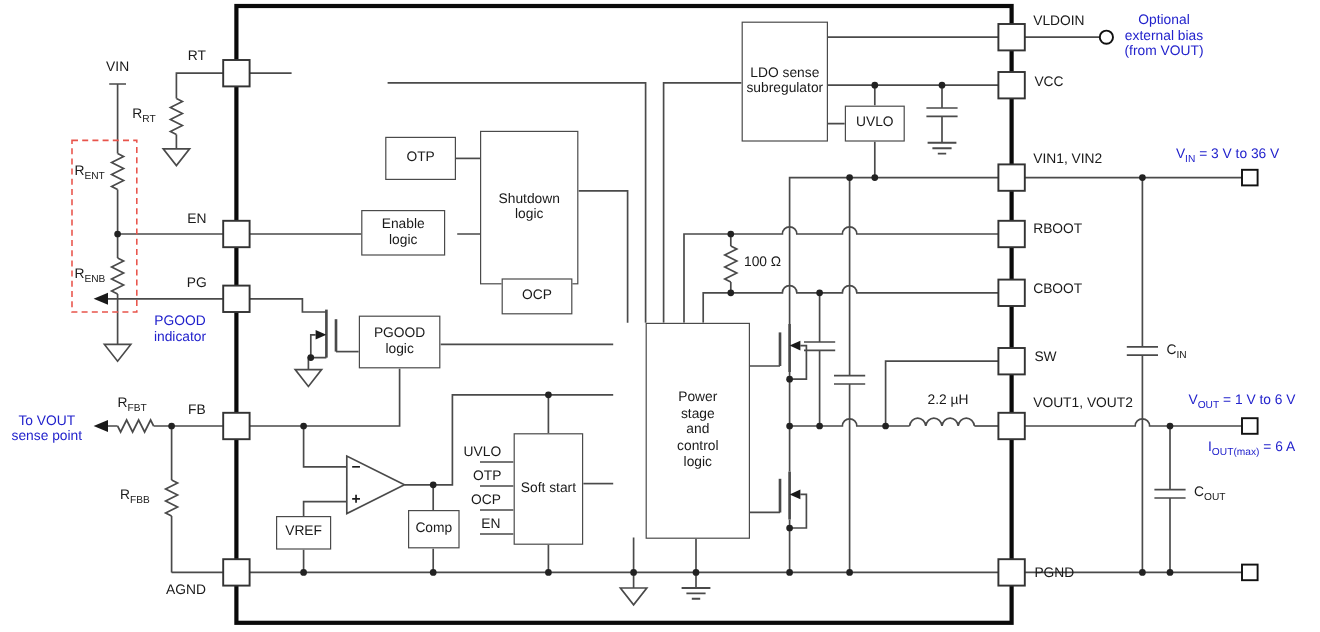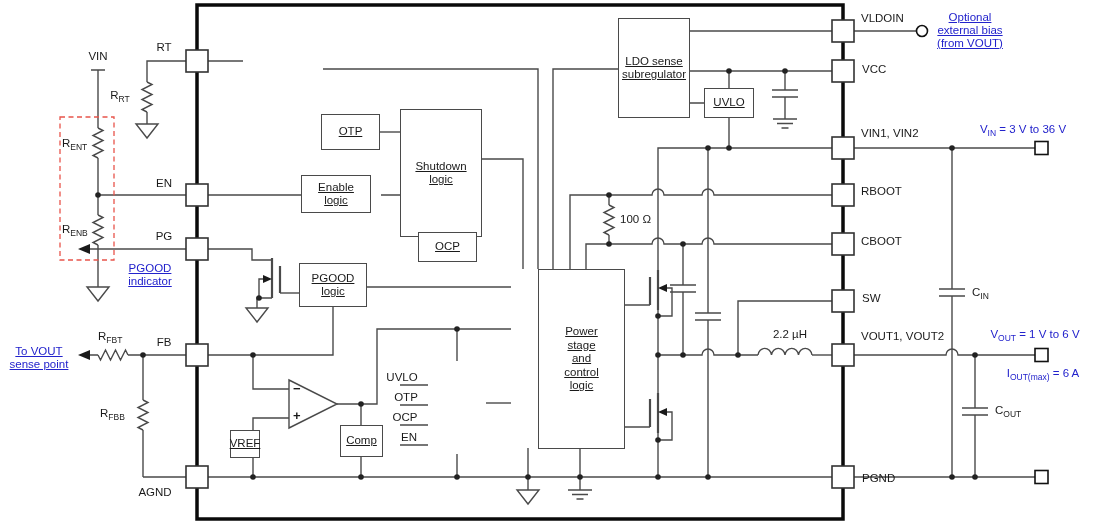--- a/index.html
+++ b/index.html
@@ -2,21 +2,21 @@
 <html><head>
 <meta charset="utf-8">
 <style>
   html,body{margin:0;padding:0;background:#fff;}
   #stage{position:relative;width:1100px;height:527px;background:#fff;overflow:hidden;
          font-family:"Liberation Sans","DejaVu Sans",sans-serif;color:#1a1a1a;}
   #stage svg{position:absolute;left:0;top:0;}
   .lbl{position:absolute;font-size:11.5px;line-height:13px;white-space:nowrap;color:#1a1a1a;}
   .ctr{text-align:center;}
   .rgt{text-align:center;}
-  .pre{white-space:pre-line;text-decoration:underline;}
+  .pre{white-space:pre-line;}
   .blue{color:#2222cc;}
   .blk{position:absolute;box-sizing:border-box;border:1.4px solid #4a4a4a;background:#fff;
        display:flex;align-items:center;justify-content:center;text-align:center;
        font-size:11.5px;line-height:13.5px;}
   sub{font-size:8.5px;line-height:1;}
   .sign{position:absolute;font-size:13px;font-weight:bold;line-height:12px;}
 </style>
 </head>
 <body>
 
@@ -185,22 +185,23 @@
   </svg>
 
   <div class="blk pre" style="left:321px;top:114px;width:59px;height:36px">OTP</div>
   <div class="blk pre" style="left:400px;top:109px;width:82px;height:128px">Shutdown
 logic</div>
   <div class="blk pre" style="left:301px;top:175px;width:70px;height:38px">Enable
 logic</div>
   <div class="blk pre" style="left:418px;top:232px;width:59px;height:30px">OCP</div>
   <div class="blk pre" style="left:299px;top:263px;width:68px;height:44px">PGOOD
 logic</div>
-  <div class="blk pre" style="left:230px;top:430px;width:30px;height:28px">VREF</div>
+  <div class="blk pre" style="left:230px;top:430px;width:46px;height:28px">VREF</div>
   <div class="blk pre" style="left:340px;top:425px;width:43px;height:32px">Comp</div>
+  <div class="blk pre" style="left:428px;top:361px;width:58px;height:93px">Soft start</div>
   <div class="blk pre" style="left:538px;top:269px;width:87px;height:180px">Power
 stage
 and
 control
 logic</div>
   <div class="blk pre" style="left:618px;top:18px;width:72px;height:100px">LDO sense
 subregulator</div>
   <div class="blk pre" style="left:704px;top:88px;width:50px;height:30px">UVLO</div>
 
   <div class="sign" style="left:293px;top:383px">−</div>

